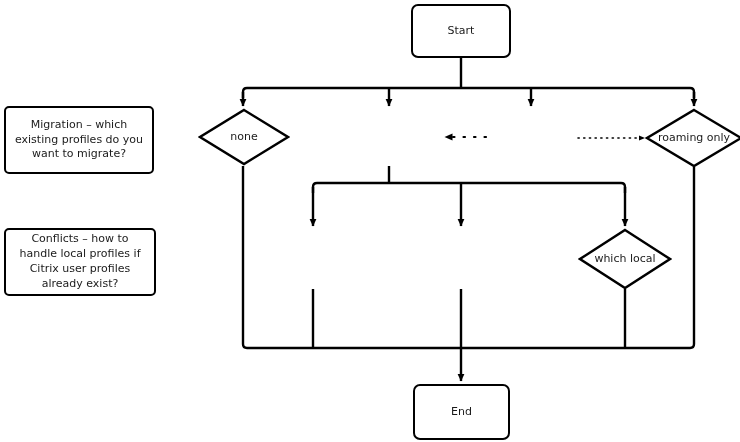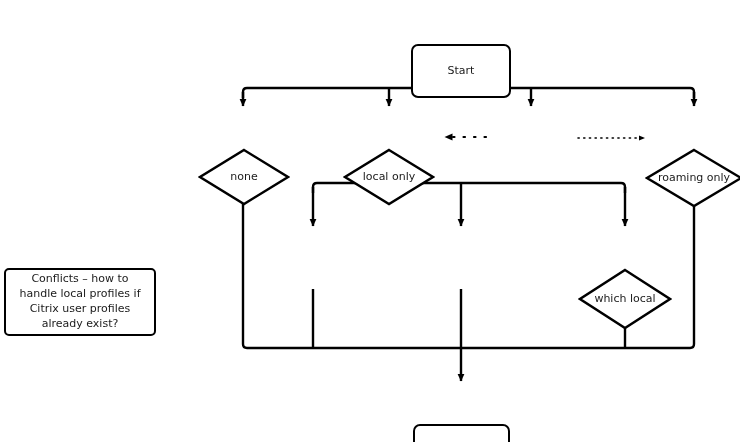--- a/index.html
+++ b/index.html
@@ -21,21 +21,20 @@
   #edges {
     position: absolute;
     left: 0;
     top: 0;
     width: 740px;
     height: 442px;
   }
   .node {
     position: absolute;
     box-sizing: border-box;
-    margin-top: 40px;
   }
   
   .terminator {
     border: 2px solid #000000;
     border-radius: 7px;
     background: #ffffff;
     display: flex;
     align-items: center;
     justify-content: center;
     text-align: center;
@@ -136,46 +135,43 @@
 
     <g fill="none" stroke="#000000" stroke-width="2.2" stroke-linecap="round">
       <path d="M486,137 L445,137" stroke-dasharray="1.5 9" marker-end="url(#arrowLeft)"></path>
     </g>
 
     <g fill="none" stroke="#000000" stroke-width="1.6" stroke-linecap="round">
       <path d="M578,138 L645,138" stroke-dasharray="1.2 4.5" marker-end="url(#arrowTiny)"></path>
     </g>
   </svg>
 
+  <div class="node note" style="left:4px; top:106px; width:150px; height:68px;">
+    <span>Migration – which existing profiles do you want to migrate?</span>
+  </div>
 
   <div class="node note" style="left:4px; top:228px; width:152px; height:68px;justify-content:center;">
     <span>Conflicts – how to handle local profiles if Citrix user profiles already exist?</span>
   </div>
 
   <div class="node terminator" style="left:411px; top:4px; width:100px; height:54px;">
     <span>Start</span>
   </div>
 
   <div class="node terminator" style="left:413px; top:384px; width:97px; height:56px;align-items:center;">
     <span>End</span>
   </div>
 
   <div class="node diamond" style="left:198px; top:108px; width:92px; height:58px;">
     <svg width="92" height="58" viewBox="0 0 92 58" xmlns="http://www.w3.org/2000/svg">
       <path d="M46,2 L90,29 L46,56 L2,29 z" fill="#ffffff" stroke="#000000" stroke-width="2.4" stroke-linejoin="miter"></path>
     </svg>
     <span class="dlabel">none</span>
   </div>
 
-  <div class="node diamond" style="left:343px; top:108px; width:92px; height:58px;">
-    <svg width="92" height="58" viewBox="0 0 92 58" xmlns="http://www.w3.org/2000/svg">
-      <path d="M46,2 L90,29 L46,56 L2,29 z" fill="#ffffff" stroke="#000000" stroke-width="2.4" stroke-linejoin="miter"></path>
-    </svg>
-    <span class="dlabel">local only</span>
-  </div>
 
 
   <div class="node diamond" style="left:645px; top:108px; width:98px; height:60px;">
     <svg width="98" height="60" viewBox="0 0 98 60" xmlns="http://www.w3.org/2000/svg">
       <path d="M49,2 L96,30 L49,58 L2,30 z" fill="#ffffff" stroke="#000000" stroke-width="2.4" stroke-linejoin="miter"></path>
     </svg>
     <span class="dlabel">roaming only</span>
   </div>
 
 

